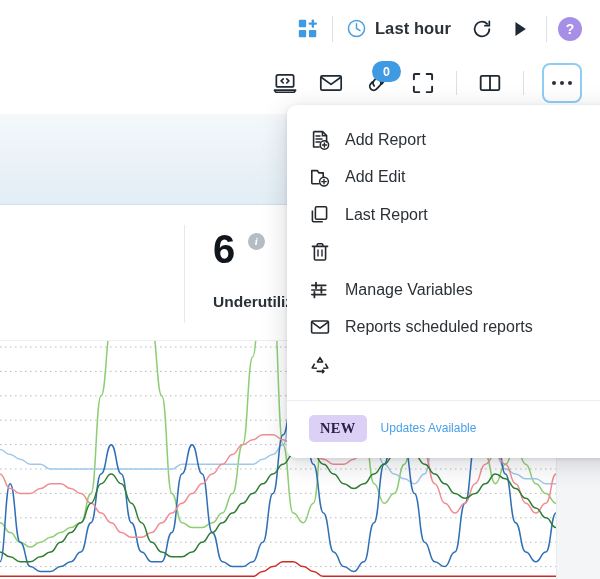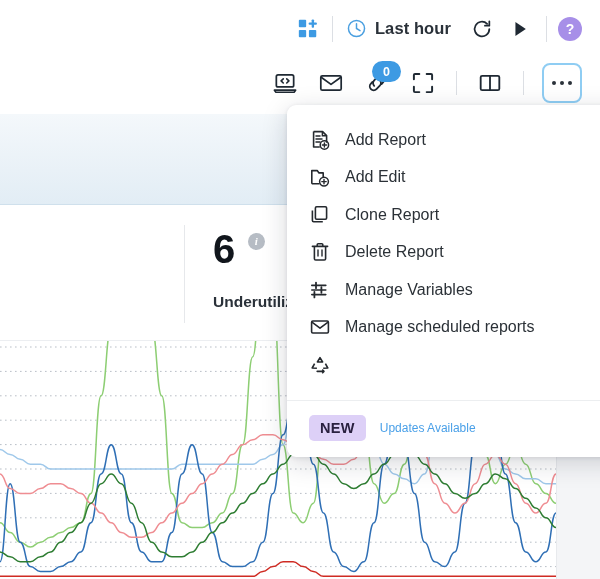--- a/index.html
+++ b/index.html
@@ -62,21 +62,21 @@
 
   
   .menu{position:absolute;left:287px;top:105px;width:348px;background:#fff;border-radius:9px;
         box-shadow:0 6px 26px rgba(16,24,40,.17),0 1px 4px rgba(16,24,40,.10);overflow:hidden;}
   .menu-list{padding:16px 0 10px 0;}
   .menu-item{display:flex;align-items:center;height:37.5px;padding:0 18px 0 22px;cursor:pointer;}
   .menu-ic{width:22px;height:22px;flex:none;margin-right:14px;display:flex;align-items:center;justify-content:center;}
   .menu-label{font-size:16px;color:#2b3137;white-space:nowrap;}
   .menu-divider{height:1px;background:#eceef0;margin:6px 0 0 0;}
   .menu-footer{display:flex;align-items:center;padding:14px 22px 16px 22px;}
-  .new-badge{background:#ddd0f7;color:#2a2140;font-size:14.5px;font-weight:700;border-radius:5px;padding:5px 11px;letter-spacing:.3px;}
+  .new-badge{background:#ddd0f7;color:#2a2140;font-size:14.5px;font-weight:700;border-radius:5px;padding:5px 11px;letter-spacing:.3px;font-family:Liberation Serif, serif;}
   .updates-link{margin-left:14px;font-size:12px;color:#4aa0e8;cursor:pointer;}
 </style>
 </head>
 <body>
 
 <div class="app">
 
   <div class="toolbar-row row1">
 
     <div class="tb-item">
@@ -225,44 +225,43 @@
             <circle cx="15" cy="15.6" r="4.4" fill="none" stroke="#25292e" stroke-width="1.5"></circle>
             <path d="M15 13.4v4.4M12.8 15.6h4.4" stroke="#25292e" stroke-width="1.4" stroke-linecap="round"></path>
           </svg>
           <span class="menu-label">Add Edit</span>
         </div>
         <div class="menu-item">
           <svg viewBox="0 0 22 22" class="menu-ic">
             <rect x="6.4" y="2.8" width="11.2" height="12.4" rx="1.2" fill="none" stroke="#25292e" stroke-width="1.6"></rect>
             <path d="M13.8 17.8H4.6a1.2 1.2 0 0 1-1.2-1.2V6.6" fill="none" stroke="#25292e" stroke-width="1.6" stroke-linejoin="round"></path>
           </svg>
-          <span class="menu-label">Clone Report</span>
+          <span class="menu-label">Last Report</span>
         </div>
         <div class="menu-item">
           <svg viewBox="0 0 22 22" class="menu-ic">
             <path d="M3.4 5.4h15.2" stroke="#25292e" stroke-width="1.6" stroke-linecap="round"></path>
             <path d="M8.2 5.4V3.6a.9.9 0 0 1 .9-.9h3.8a.9.9 0 0 1 .9.9v1.8" fill="none" stroke="#25292e" stroke-width="1.5"></path>
             <path d="M5.4 5.4v12.3a1.3 1.3 0 0 0 1.3 1.3h8.6a1.3 1.3 0 0 0 1.3-1.3V5.4" fill="none" stroke="#25292e" stroke-width="1.6" stroke-linejoin="round"></path>
             <path d="M9 9v6M13 9v6" stroke="#25292e" stroke-width="1.4" stroke-linecap="round"></path>
           </svg>
-          <span class="menu-label">Delete Report</span>
         </div>
         <div class="menu-item">
           <svg viewBox="0 0 22 22" class="menu-ic">
             <path d="M2.8 6.4h14M2.8 11h14M2.8 15.6h14" stroke="#25292e" stroke-width="1.6" stroke-linecap="round"></path>
             <path d="M7 3.6v5.6M12.4 8.2v5.6M5.4 12.8v5.6" stroke="#25292e" stroke-width="1.8" stroke-linecap="round"></path>
           </svg>
           <span class="menu-label">Manage Variables</span>
         </div>
         <div class="menu-item">
           <svg viewBox="0 0 22 22" class="menu-ic">
             <rect x="2.6" y="5" width="16.8" height="12" rx="1.2" fill="none" stroke="#25292e" stroke-width="1.6"></rect>
             <path d="M2.6 5.9 11 12.2l8.4-6.3" fill="none" stroke="#25292e" stroke-width="1.6" stroke-linejoin="round"></path>
           </svg>
-          <span class="menu-label">Manage scheduled reports</span>
+          <span class="menu-label">Reports scheduled reports</span>
         </div>
         <div class="menu-item">
           <svg viewBox="0 0 22 22" class="menu-ic">
             <path d="M11 3.6 13.6 8h-5.2Z" fill="none" stroke="#25292e" stroke-width="1.6" stroke-linejoin="round"></path>
             <path d="M16.4 9.6 18.8 14l-4.6.3" fill="none" stroke="#25292e" stroke-width="1.6" stroke-linejoin="round"></path>
             <path d="M5.6 9.6 3.2 14l4.7.3" fill="none" stroke="#25292e" stroke-width="1.6" stroke-linejoin="round"></path>
             <path d="M8.2 17.4h5.6" stroke="#25292e" stroke-width="1.6" stroke-linecap="round"></path>
             <path d="M13.2 15.6 15 17.4l-1.8 1.8" fill="none" stroke="#25292e" stroke-width="1.5" stroke-linejoin="round"></path>
           </svg>
         </div>

